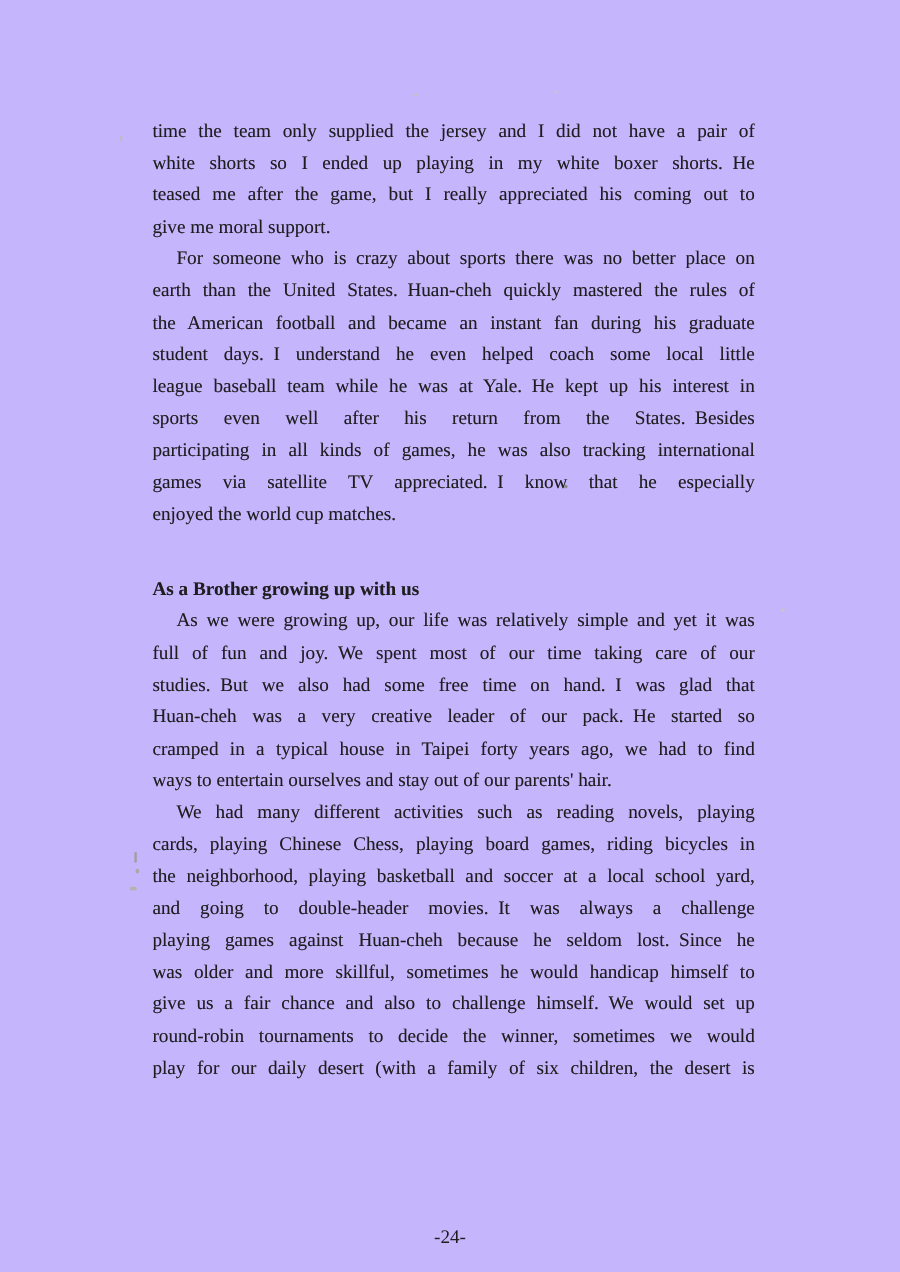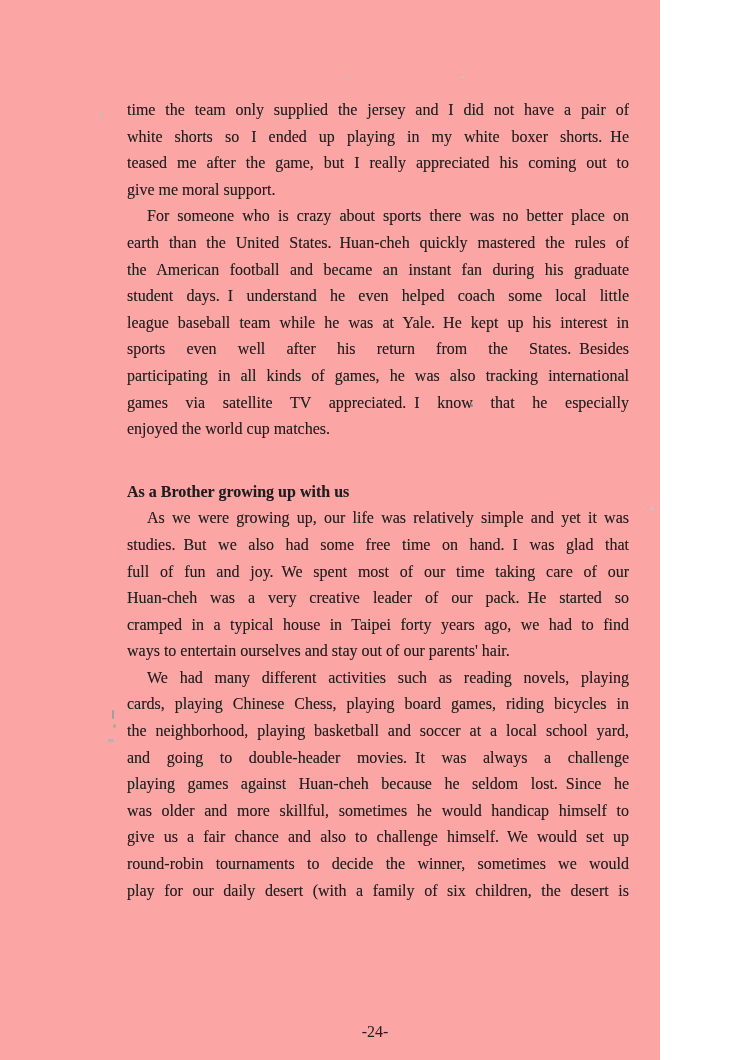--- a/index.html
+++ b/index.html
@@ -2,23 +2,23 @@
 <html><head>
 <meta charset="utf-8">
 <style>
   html, body {
     margin: 0;
     padding: 0;
     background: #ffffff;
   }
   .scan-page {
     position: relative;
-    width: 660px;
+    width: 750px;
     height: 1060px;
-    background: #fca5a5;
+    background: #c4b5fd;
     overflow: hidden;
     font-family: "Liberation Serif", "DejaVu Serif", serif;
     color: #1e1e1e;
   }
   .text-block {
     position: absolute;
     left: 127px;
     top: 97px;
     width: 502px;
     font-size: 16px;
@@ -90,22 +90,22 @@
         <div class="line">student days. I understand he even helped coach some local little</div>
         <div class="line">league baseball team while he was at Yale. He kept up his interest in</div>
         <div class="line">sports even well after his return from the States. Besides</div>
         <div class="line">participating in all kinds of games, he was also tracking international</div>
         <div class="line">games via satellite TV appreciated. I know that he especially</div>
         <div class="line final">enjoyed the world cup matches.</div>
       </div>
       <div class="heading">As a Brother growing up with us</div>
       <div class="paragraph">
         <div class="line indent">As we were growing up, our life was relatively simple and yet it was</div>
+        <div class="line">full of fun and joy. We spent most of our time taking care of our</div>
         <div class="line">studies. But we also had some free time on hand. I was glad that</div>
-        <div class="line">full of fun and joy. We spent most of our time taking care of our</div>
         <div class="line">Huan-cheh was a very creative leader of our pack. He started so</div>
         <div class="line">cramped in a typical house in Taipei forty years ago, we had to find</div>
         <div class="line final">ways to entertain ourselves and stay out of our parents' hair.</div>
       </div>
       <div class="paragraph">
         <div class="line indent">We had many different activities such as reading novels, playing</div>
         <div class="line">cards, playing Chinese Chess, playing board games, riding bicycles in</div>
         <div class="line">the neighborhood, playing basketball and soccer at a local school yard,</div>
         <div class="line">and going to double-header movies. It was always a challenge</div>
         <div class="line">playing games against Huan-cheh because he seldom lost. Since he</div>

